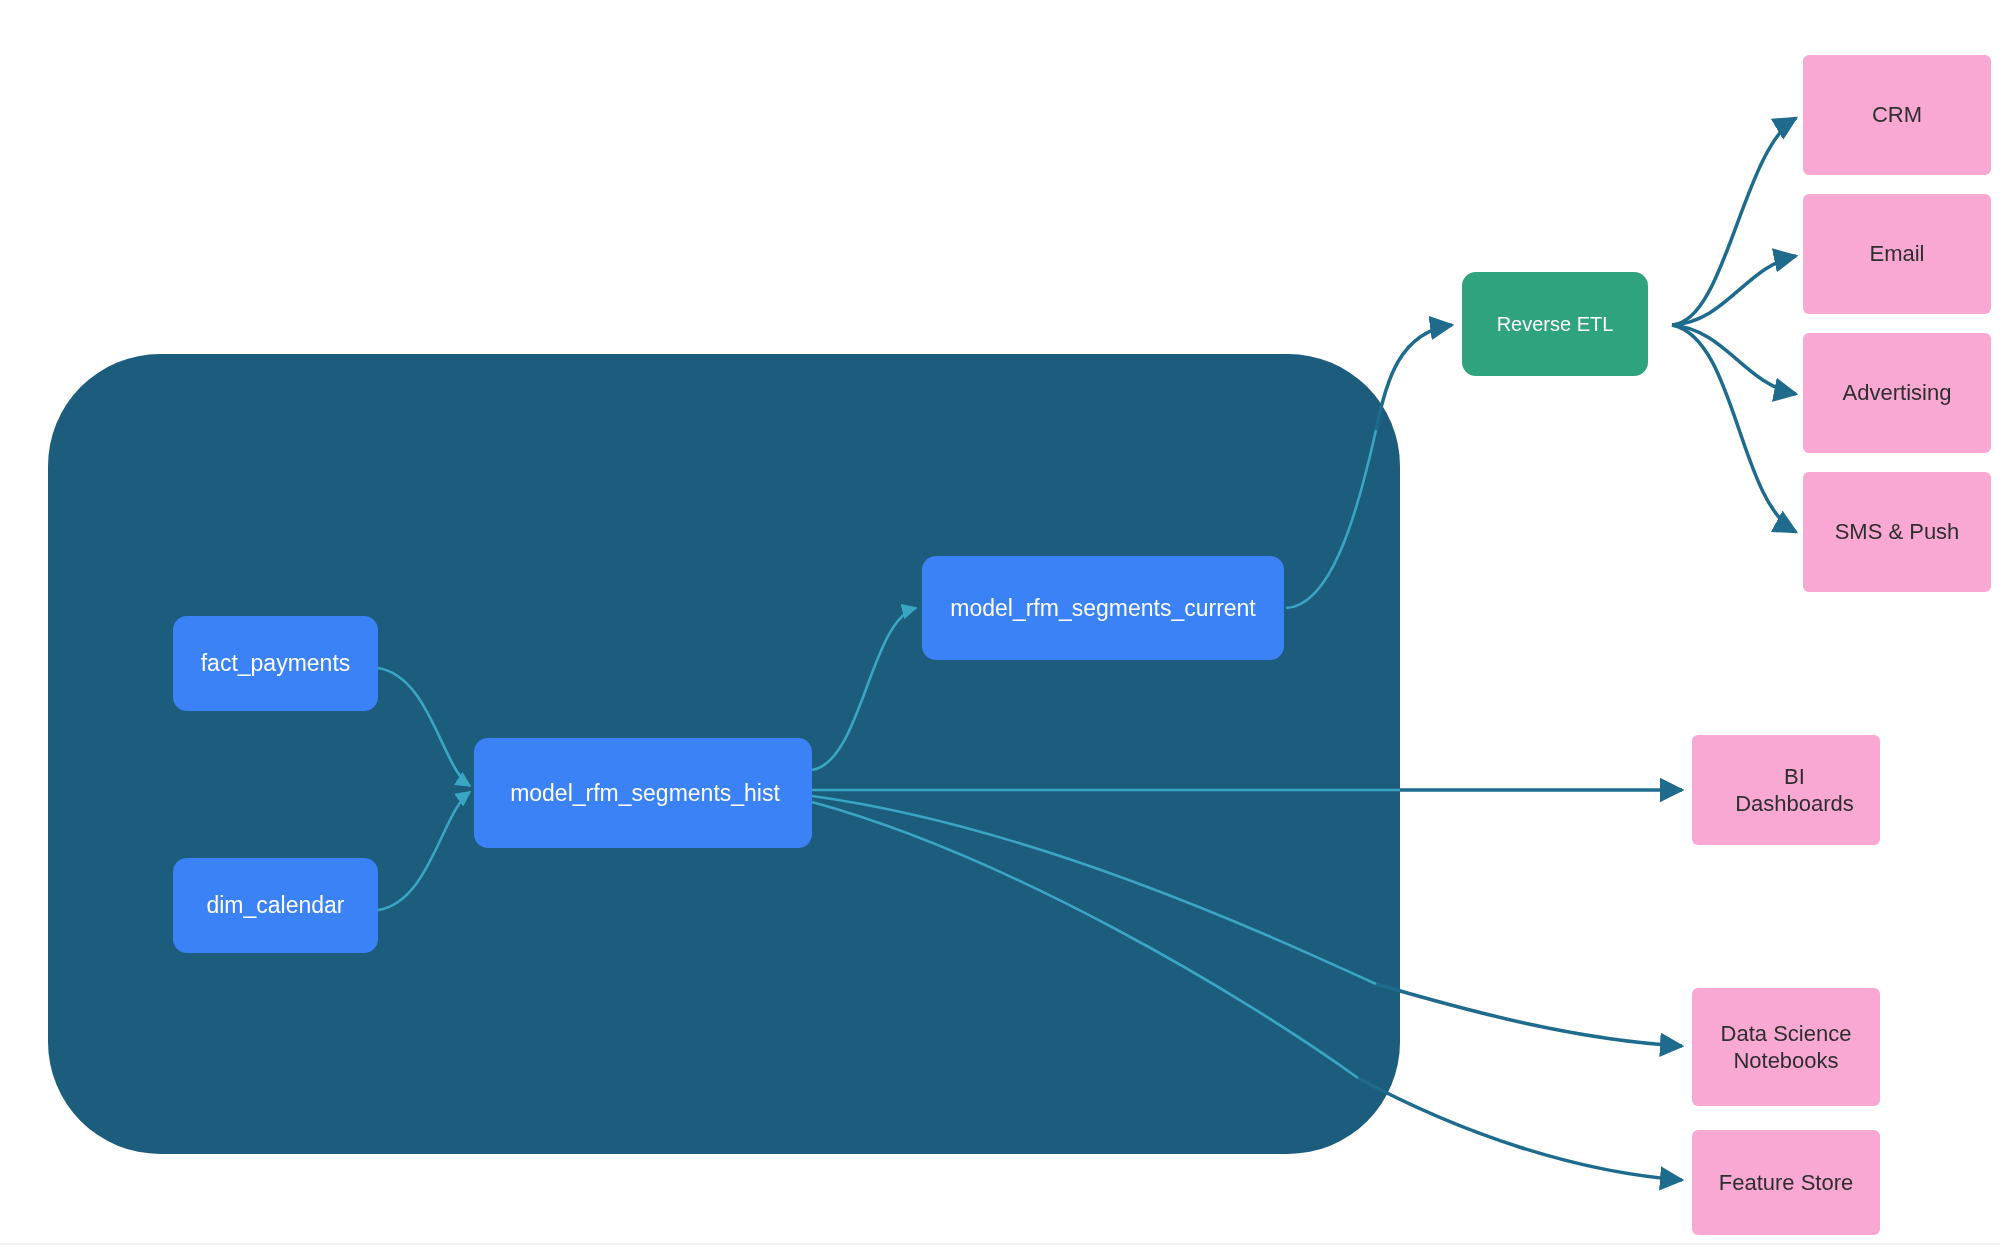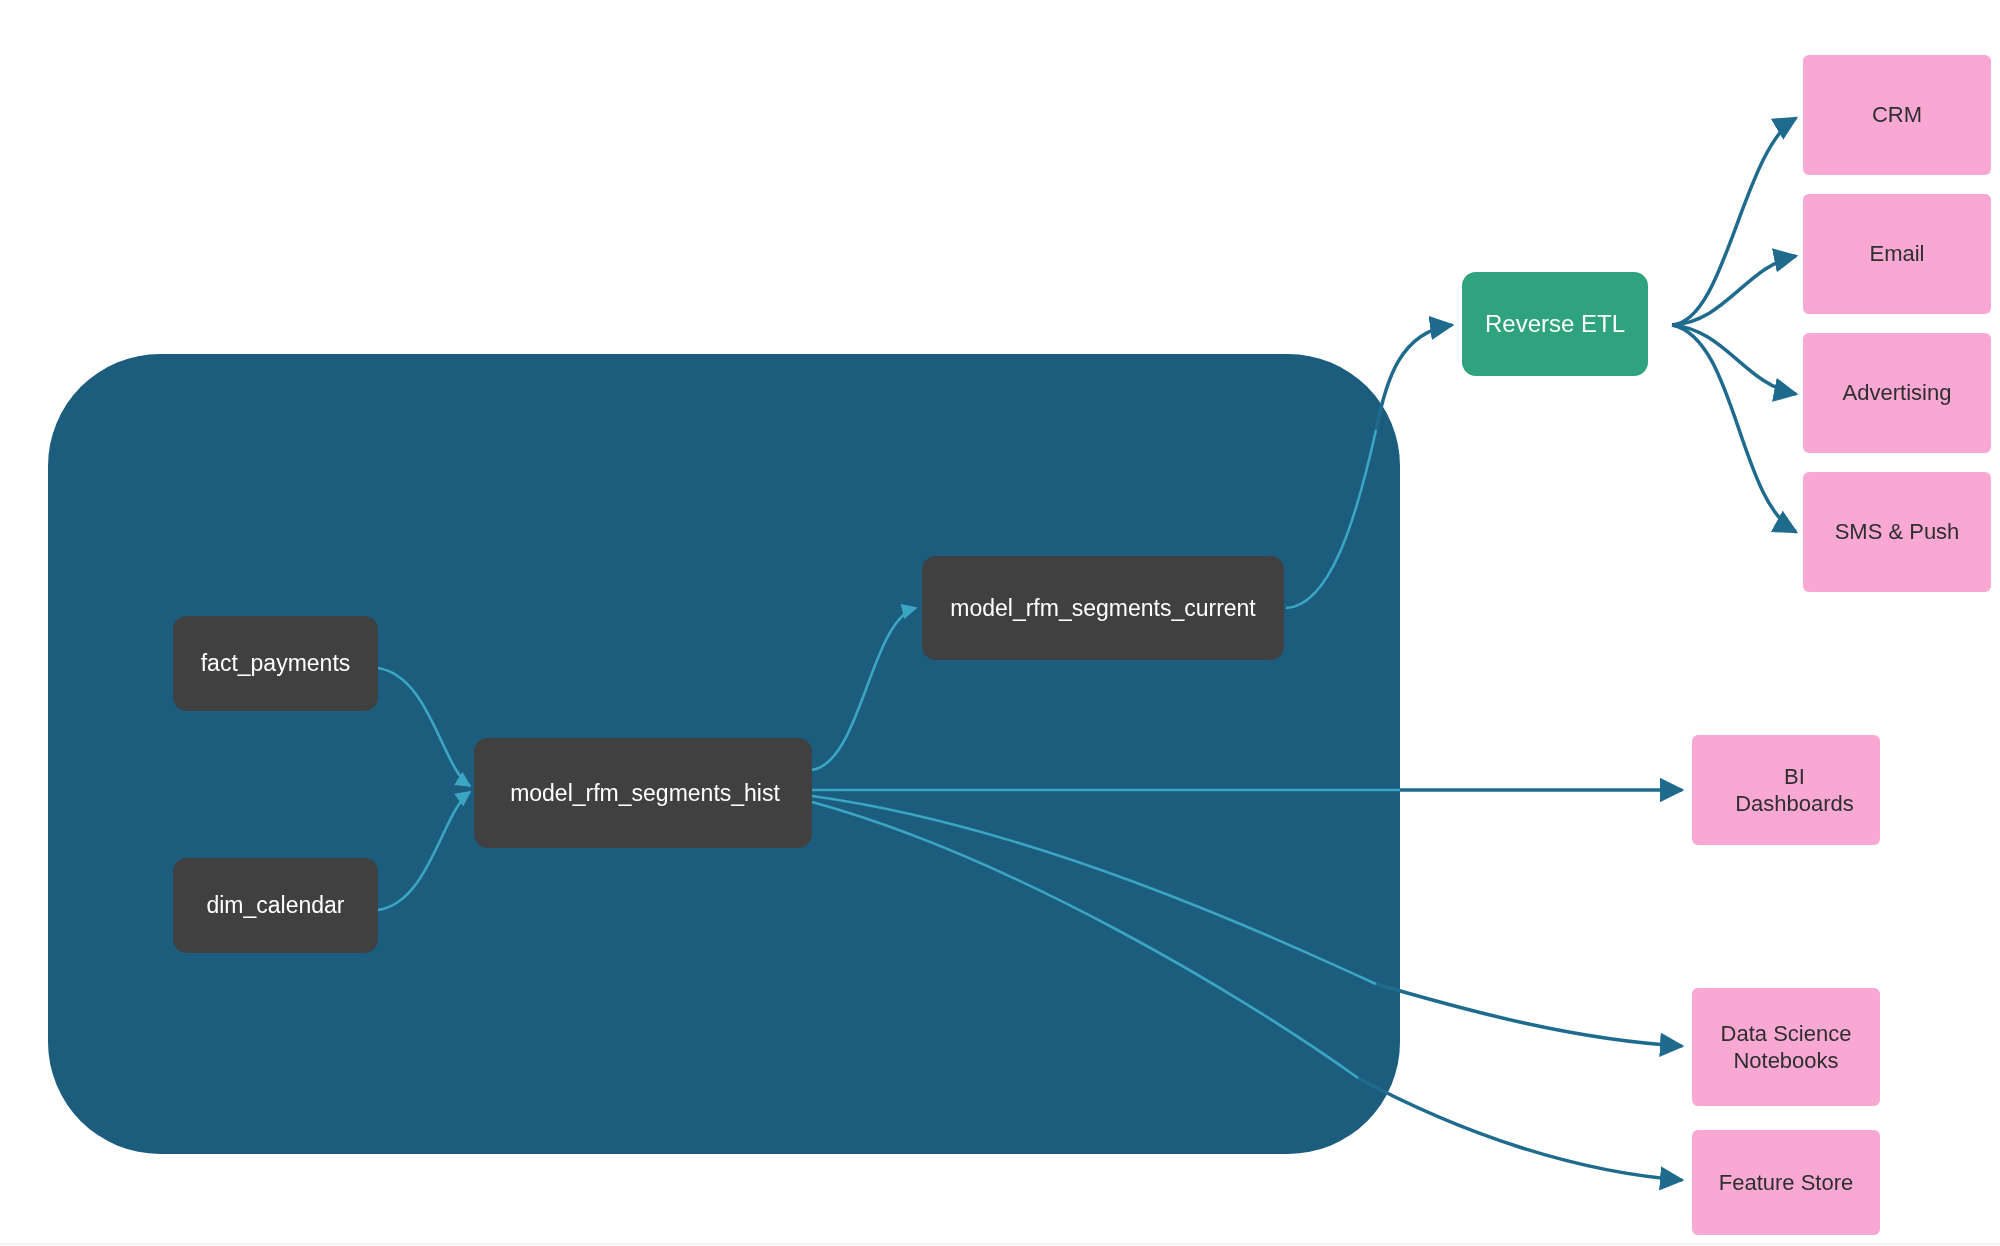--- a/index.html
+++ b/index.html
@@ -49,37 +49,37 @@
   .node {
     position: absolute;
     display: flex;
     align-items: center;
     justify-content: center;
     text-align: center;
     box-sizing: border-box;
     padding: 6px 14px;
   }
   .model-node {
-    background: #404040;
+    background: #3b82f6;
     color: #ffffff;
     border-radius: 14px;
     font-size: 23px;
   }
   .dest-node {
     background: #f9a8d4;
     color: #2e2e2e;
     border-radius: 6px;
     font-size: 22px;
     line-height: 1.25;
   }
   .etl-node {
     background: #2ea37e;
     color: #ffffff;
     border-radius: 14px;
-    font-size: 24px;
+    font-size: 20px;
   }
   
   #edges-inner, #edges-outer {
     position: absolute;
     left: 0;
     top: 0;
     width: 2000px;
     height: 1246px;
     pointer-events: none;
   }

